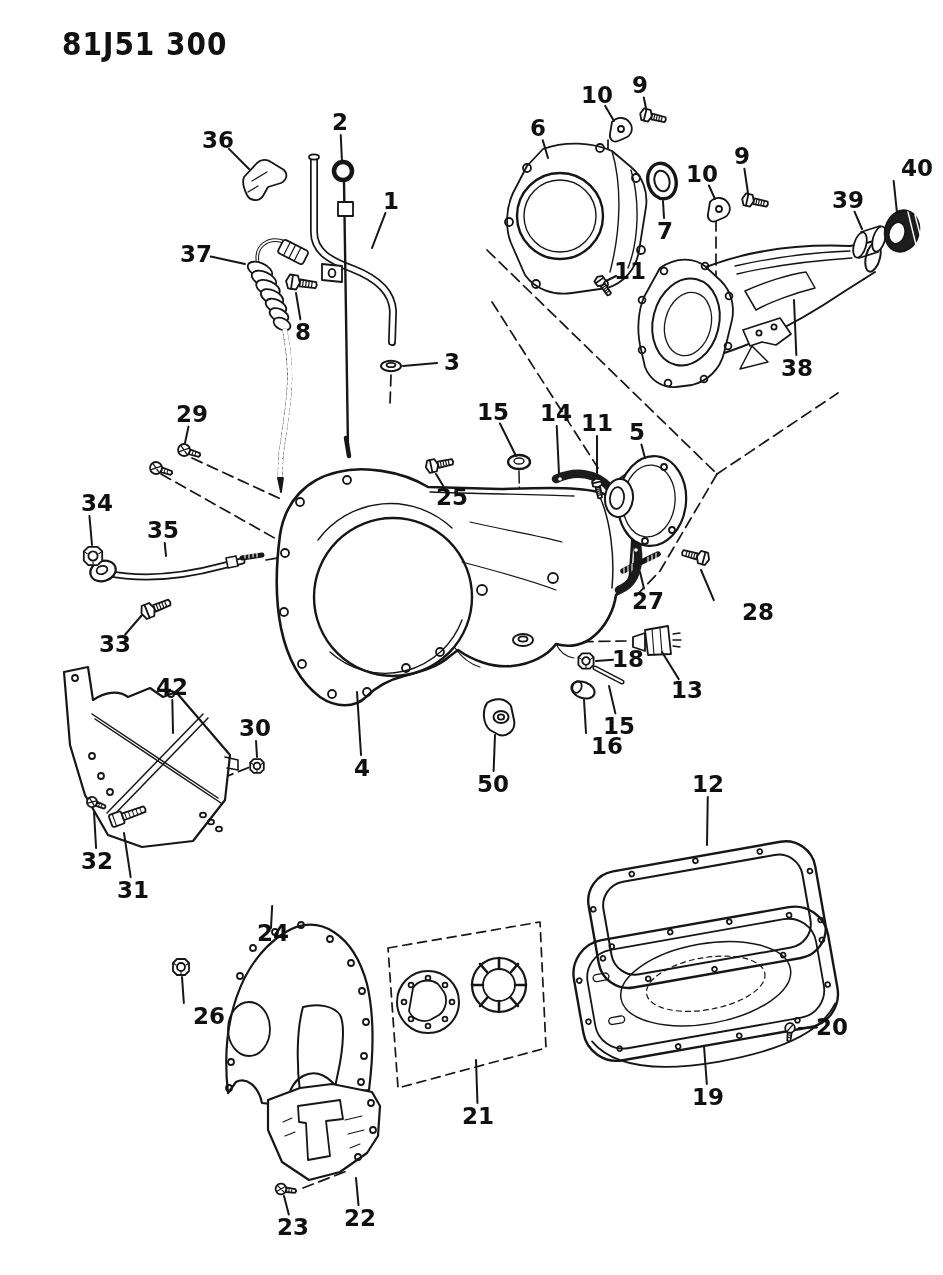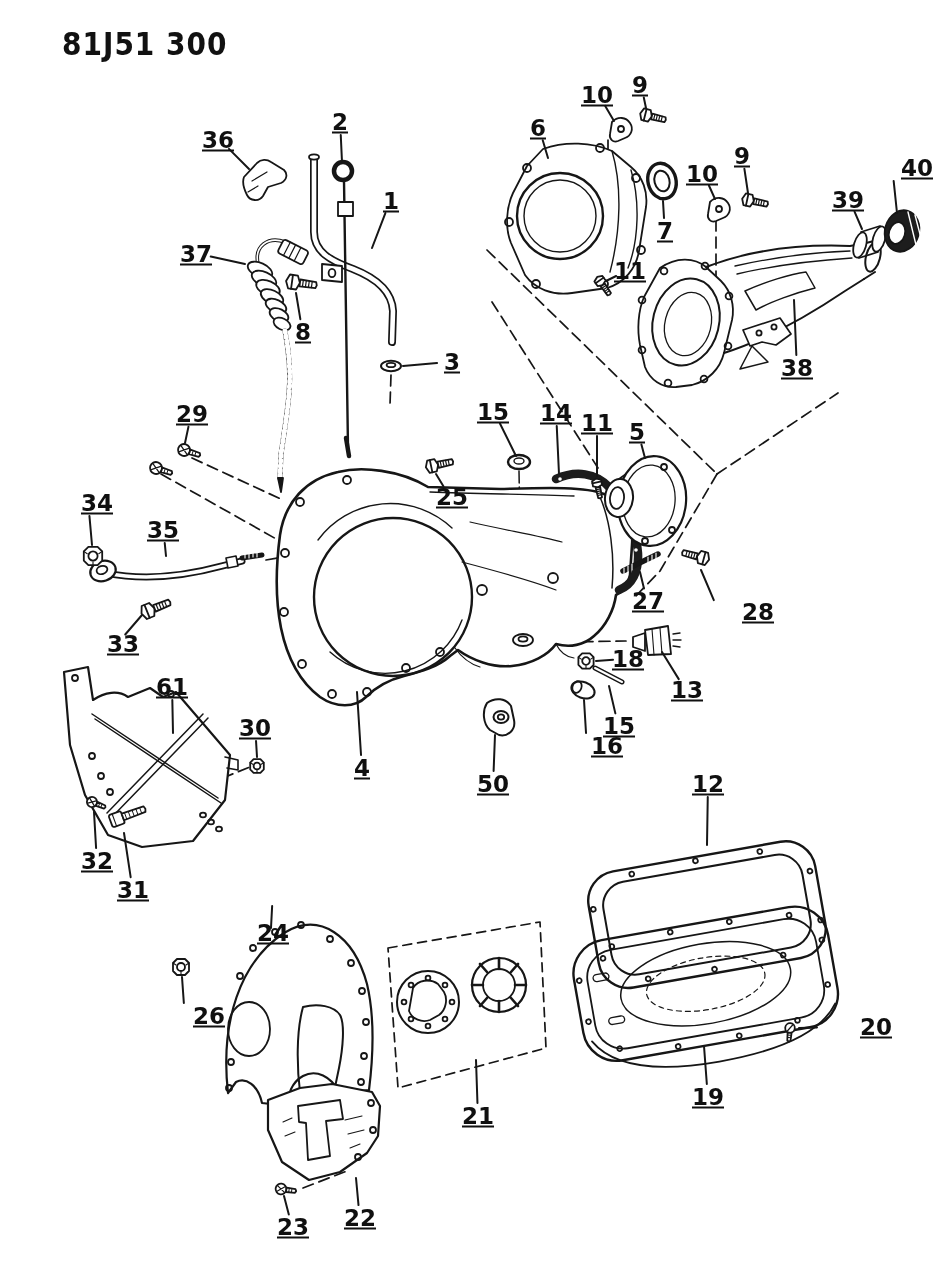--- a/index.html
+++ b/index.html
@@ -2,21 +2,21 @@
 <html><head>
 <meta charset="utf-8">
 <style>
   html,body{margin:0;padding:0;background:#e8e8e8;}
   #page{position:relative;width:943px;height:1275px;background:#ffffff;overflow:hidden;
         font-family:"DejaVu Sans","Liberation Sans",sans-serif;}
   #art{position:absolute;left:0;top:0;}
   .drawing-number{position:absolute;left:62px;top:26px;font-size:28px;font-weight:bold;
         letter-spacing:1px;color:#111;transform:scaleY(1.12);transform-origin:left top;}
   .callout{position:absolute;transform:translate(-50%,-50%);font-size:23px;font-weight:bold;
-        color:#101010;line-height:1;white-space:nowrap;transform-origin:center;text-decoration:underline;}
+        color:#101010;line-height:1;white-space:nowrap;transform-origin:center;}
   svg *{vector-effect:non-scaling-stroke;}
 </style>
 </head>
 <body>
 
 <div id="page">
 
   <svg id="art" width="943" height="1275" viewBox="0 0 943 1275" fill="none" stroke="#161616" stroke-width="1.8" stroke-linecap="round" stroke-linejoin="round">
 
     <defs>
@@ -432,37 +432,37 @@
       <div class="callout" style="left: 630px; top: 271px;">11</div>
       <div class="callout" style="left: 597px; top: 423px;">11</div>
       <div class="callout" style="left: 708px; top: 784px;">12</div>
       <div class="callout" style="left: 687px; top: 690px;">13</div>
       <div class="callout" style="left: 556px; top: 413px;">14</div>
       <div class="callout" style="left: 619px; top: 726px;">15</div>
       <div class="callout" style="left: 587px; top: 746px; margin-left: 20px;">16</div>
       <div class="callout" style="left: 493px; top: 412px;">15</div>
       <div class="callout" style="left: 628px; top: 659px;">18</div>
       <div class="callout" style="left: 708px; top: 1097px;">19</div>
-      <div class="callout" style="left: 832px; top: 1027px; margin-left: 44px;">20</div>
+      <div class="callout" style="left: 832px; top: 1027px;">20</div>
       <div class="callout" style="left: 478px; top: 1116px;">21</div>
       <div class="callout" style="left: 360px; top: 1218px;">22</div>
       <div class="callout" style="left: 293px; top: 1227px;">23</div>
       <div class="callout" style="left: 273px; top: 893px; margin-top: 40px;">24</div>
       <div class="callout" style="left: 452px; top: 497px;">25</div>
       <div class="callout" style="left: 185px; top: 1016px; margin-left: 24px;">26</div>
       <div class="callout" style="left: 648px; top: 601px;">27</div>
       <div class="callout" style="left: 758px; top: 612px;">28</div>
       <div class="callout" style="left: 192px; top: 414px;">29</div>
       <div class="callout" style="left: 255px; top: 728px;">30</div>
       <div class="callout" style="left: 133px; top: 890px;">31</div>
       <div class="callout" style="left: 97px; top: 861px;">32</div>
-      <div class="callout" style="left: 115px; top: 644px; margin-left: 8px;">33</div>
+      <div class="callout" style="left: 115px; top: 644px;">33</div>
       <div class="callout" style="left: 88px; top: 503px; margin-left: 9px;">34</div>
       <div class="callout" style="left: 163px; top: 530px;">35</div>
       <div class="callout" style="left: 218px; top: 140px;">36</div>
       <div class="callout" style="left: 196px; top: 254px;">37</div>
       <div class="callout" style="left: 797px; top: 368px;">38</div>
       <div class="callout" style="left: 848px; top: 200px;">39</div>
       <div class="callout" style="left: 917px; top: 168px;">40</div>
       <div class="callout" style="left: 493px; top: 784px;">50</div>
-      <div class="callout" style="left: 172px; top: 687px;">61</div>
+      <div class="callout" style="left: 172px; top: 687px;">42</div>
     </div>
 </div>
 
 </body></html>

